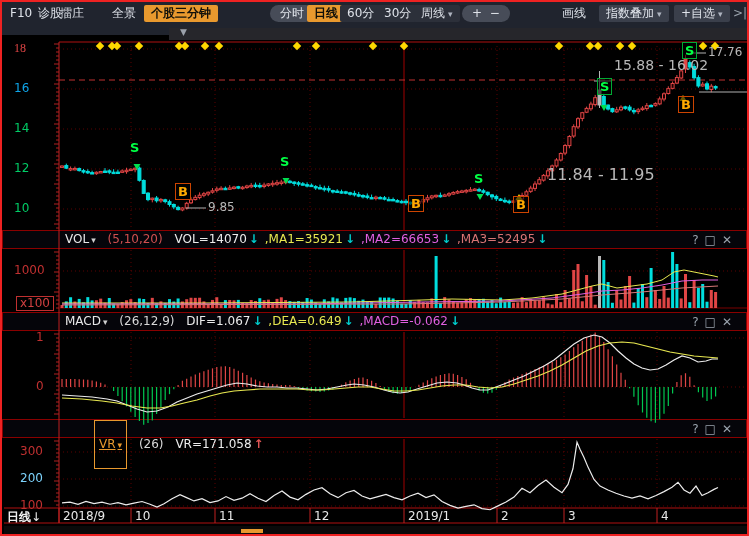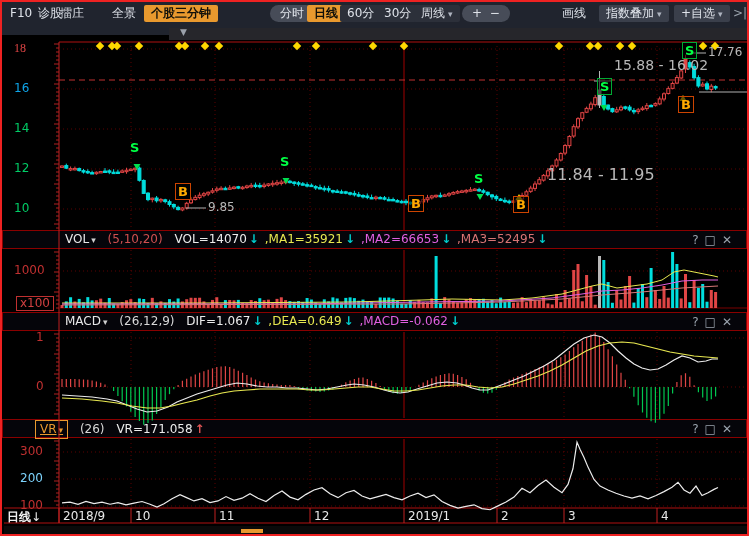--- a/index.html
+++ b/index.html
@@ -21,21 +21,21 @@
   .phead .pname-caret{font-size:9px;color:#cfcfcf;margin-left:2px;}
   .param-red{color:#d05050;margin-left:8px;}
   .param-gray{color:#d8d8d8;margin-left:8px;}
   .c-white{color:#ececec;margin-left:8px;}
   .c-yellow{color:#e8e850;}
   .c-magenta{color:#e060e0;}
   .c-salmon{color:#d87474;}
   .arr-dn{color:#00cccc;margin:0 2px;font-weight:bold;}
   .arr-up{color:#e05555;margin:0 2px;font-weight:bold;}
   .win-icons{position:absolute;right:8px;top:1px;color:#9aa3ad;font-size:12px;letter-spacing:6px;}
-  .vr-name-box{display:inline-block;margin-left:32px;border:1px solid #e8992e;color:#e8992e;padding:1px 4px;line-height:14px;text-decoration:underline;}
+  .vr-name-box{display:inline-block;margin-left:91px;border:1px solid #e8992e;color:#e8992e;padding:16px 4px;line-height:14px;text-decoration:underline;}
   .x100box{position:absolute;left:14px;top:294px;border:1px solid #c03030;color:#d04040;font-size:12px;padding:0 3px;line-height:13px;}
   .period-sel{position:absolute;left:5px;top:507px;color:#f0f0f0;font-size:12px;font-weight:bold;}
   .scrollbar{position:absolute;left:2px;top:524px;width:743px;height:9px;background:#0a0a0a;}
   .scroll-handle{position:absolute;left:237px;top:3px;width:22px;height:4px;background:#e8992e;}
   svg.layer{position:absolute;left:0;top:0;z-index:2;}
   .overlay{position:absolute;z-index:3;white-space:nowrap;}
 </style>
 </head>
 <body>
 

